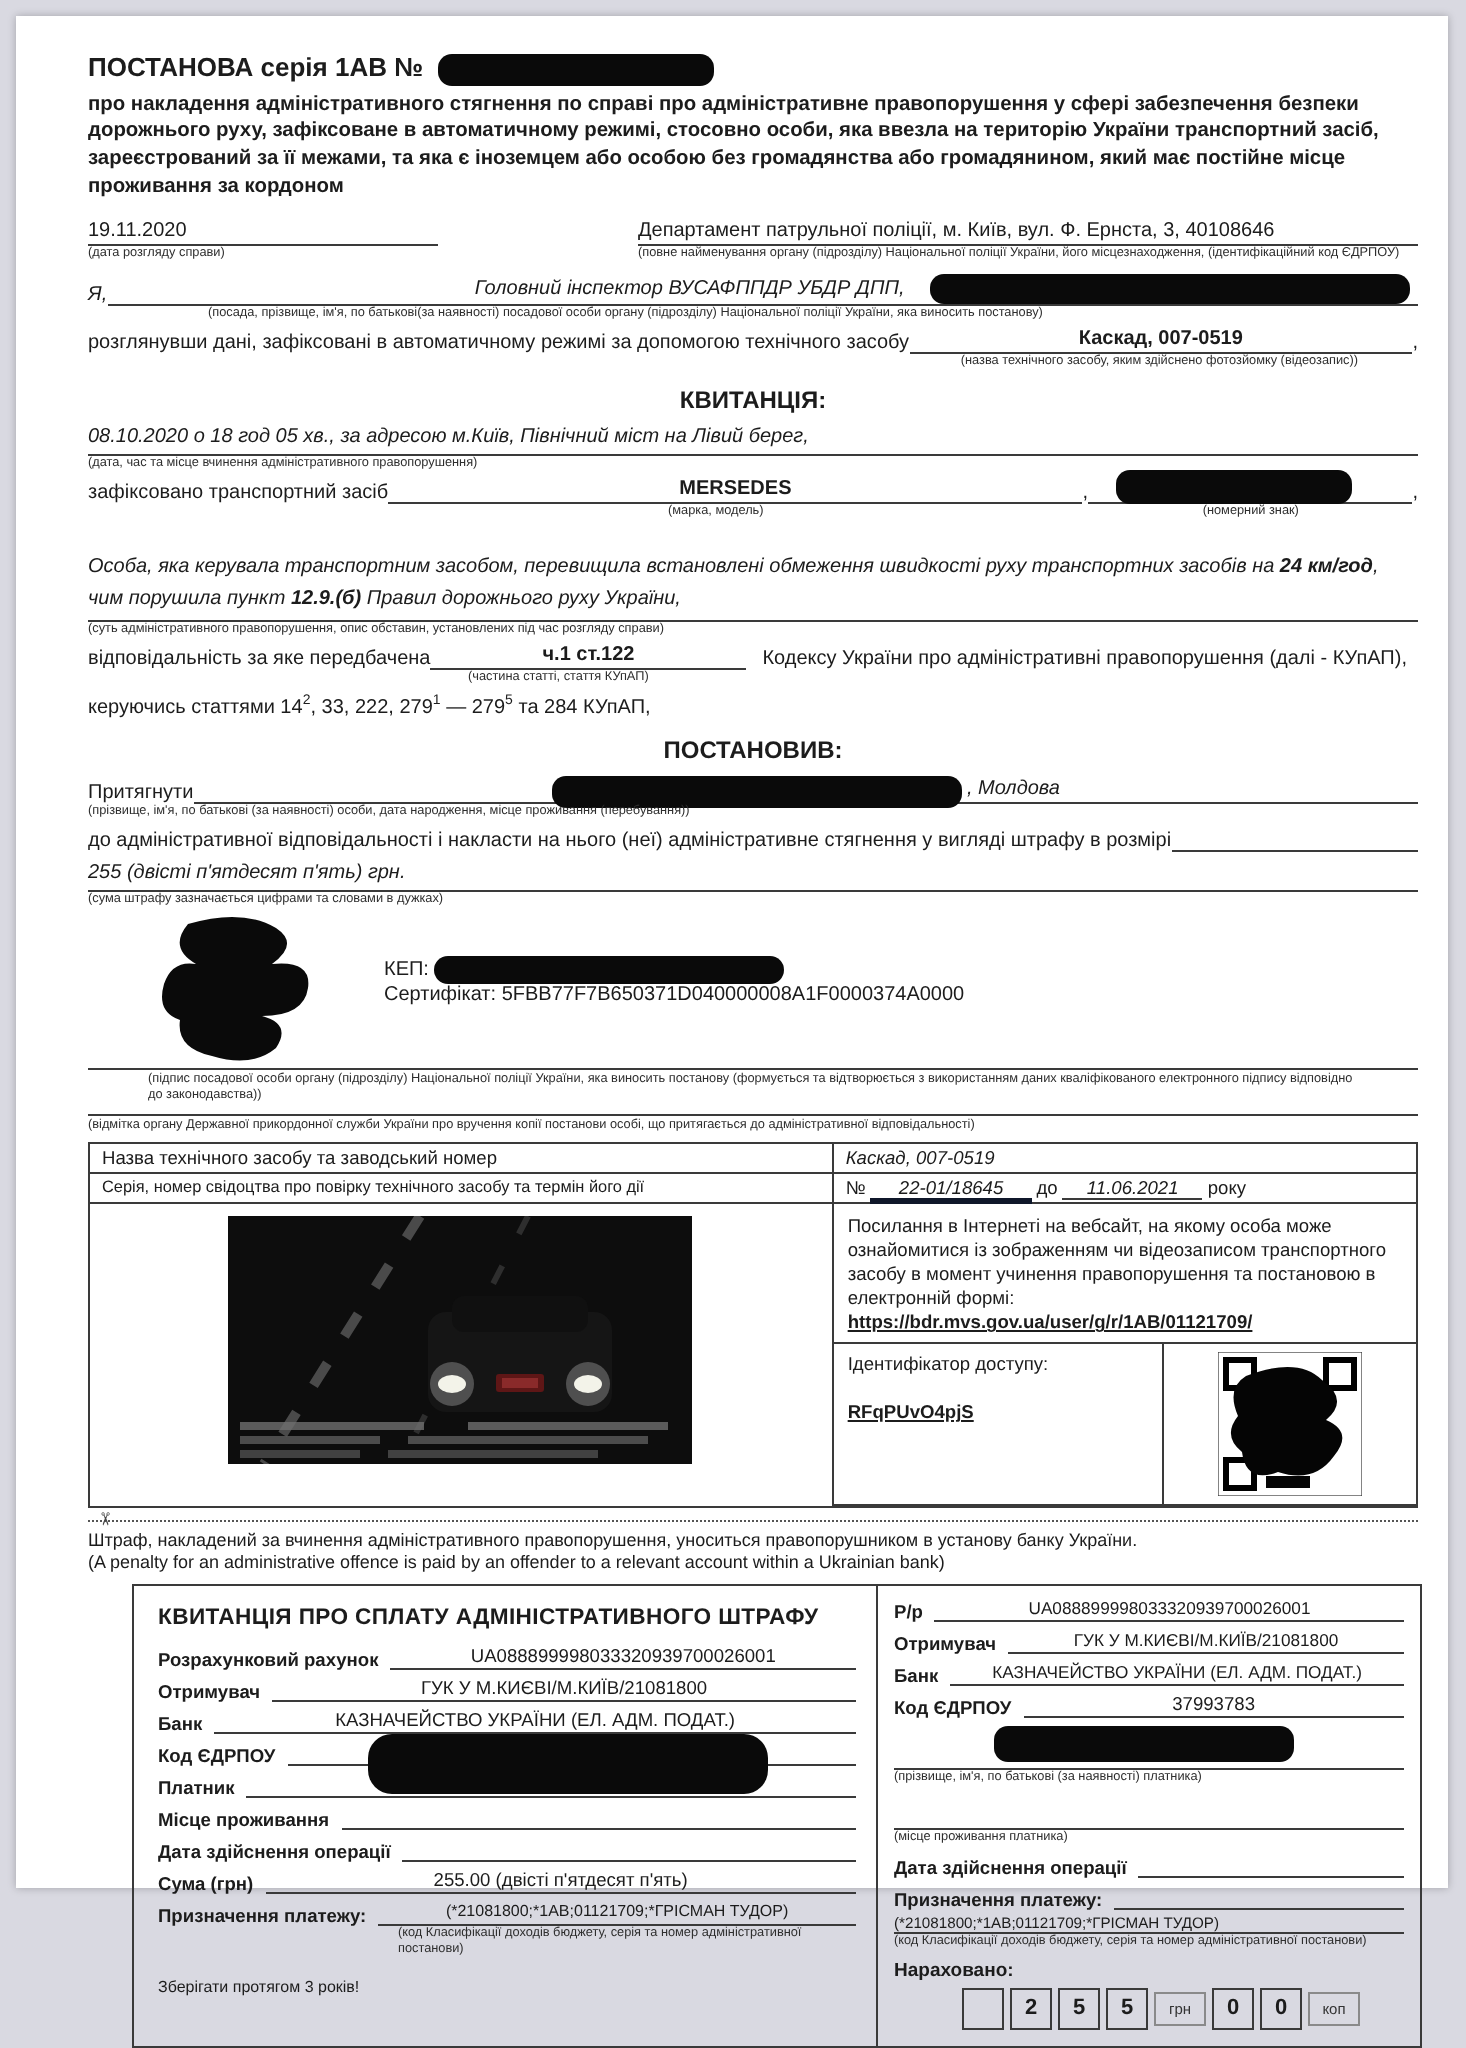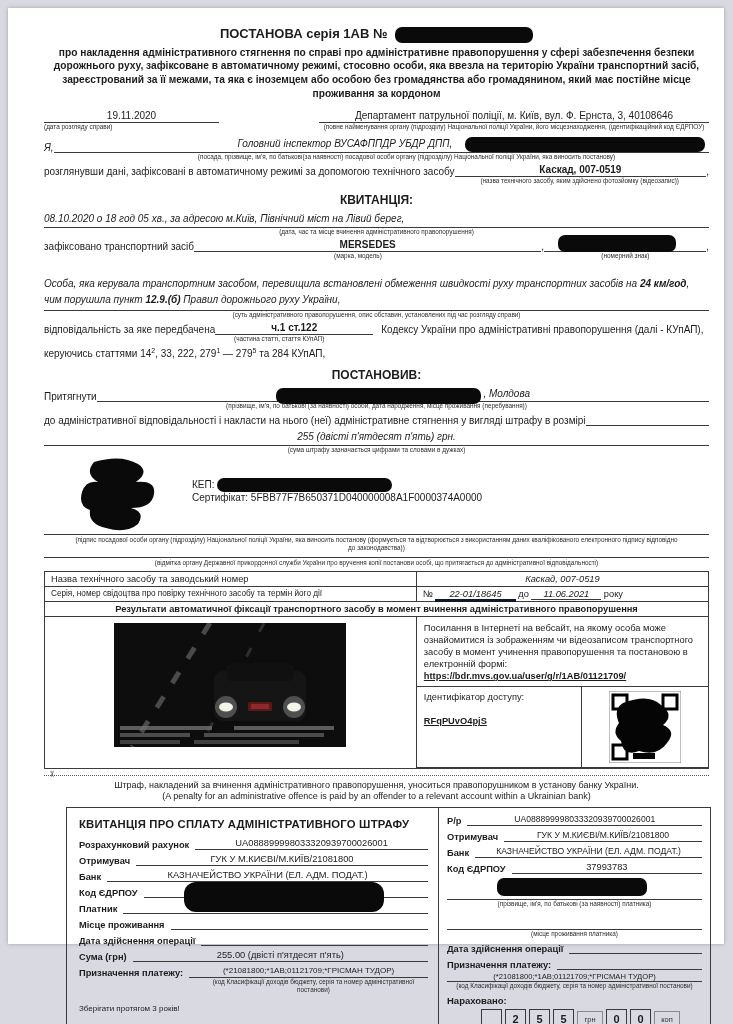--- a/index.html
+++ b/index.html
@@ -8,21 +8,21 @@
     background:#d9d9e1;
     font-family:"Liberation Sans","DejaVu Sans",sans-serif;
     color:#1c1c1c;
     -webkit-font-smoothing:antialiased;
   }
   .page{
     position:absolute;left:8px;top:8px;width:716px;height:936px;
     background:#ffffff;box-shadow:0 0 4px rgba(0,0,0,.25);
     padding:18px 15px 0 36px;box-sizing:border-box;
   }
-  .c{text-align:center;}
+  .c{text-align:left;}
   .b{font-weight:bold;}
   .i{font-style:italic;}
   .t10{font-size:10px;line-height:1.25;}
   .t9{font-size:9px;line-height:1.2;}
   .cap{font-size:6.4px;color:#2e2e2e;line-height:1.25;}
   .title{font-size:13px;font-weight:bold;position:relative;}
   .subtitle{font-size:10.2px;font-weight:bold;line-height:1.35;margin-top:3px;}
   .line{display:flex;align-items:flex-end;font-size:10px;}
   .fill{flex:1;border-bottom:1px solid #3a3a3a;text-align:center;padding:0 4px;min-height:12px;}
   .fill.left{text-align:right;}
@@ -180,23 +180,20 @@
       <td style="font-size:8.2px;">Серія, номер свідоцтва про повірку технічного засобу та термін його дії</td>
       <td>
         <span>№</span>
         <span class="i" style="border-bottom:3px solid #0f172a;padding:0 14px;">22-01/18645</span>
         <span>до</span>
         <span class="i" style="border-bottom:1px solid #3a3a3a;padding:0 12px;">11.06.2021</span>
         <span>року</span>
       </td>
     </tr>
     <tr>
-          <th colspan="2">Результати автоматичної фіксації транспортного засобу в момент вчинення адміністративного правопорушення</th>
-        </tr>
-    <tr>
       <td class="photo-cell">
         <svg width="232" height="124" style="display:inline-block;">
           <rect width="232" height="124" fill="#0d0d0d"></rect>
           <line x1="96" y1="0" x2="18" y2="124" stroke="#4a4a4a" stroke-width="5" stroke-dasharray="13 16"></line>
           <line x1="150" y1="0" x2="86" y2="124" stroke="#2e2e2e" stroke-width="3" stroke-dasharray="10 18"></line>
           <rect x="100" y="48" width="92" height="50" rx="9" fill="#151515"></rect>
           <rect x="112" y="40" width="68" height="18" rx="6" fill="#101010"></rect>
           <circle cx="112" cy="84" r="11" fill="#ffffff" opacity="0.25"></circle>
           <circle cx="180" cy="84" r="11" fill="#ffffff" opacity="0.25"></circle>
           <ellipse cx="112" cy="84" rx="7" ry="4.5" fill="#f3f3e9"></ellipse>

